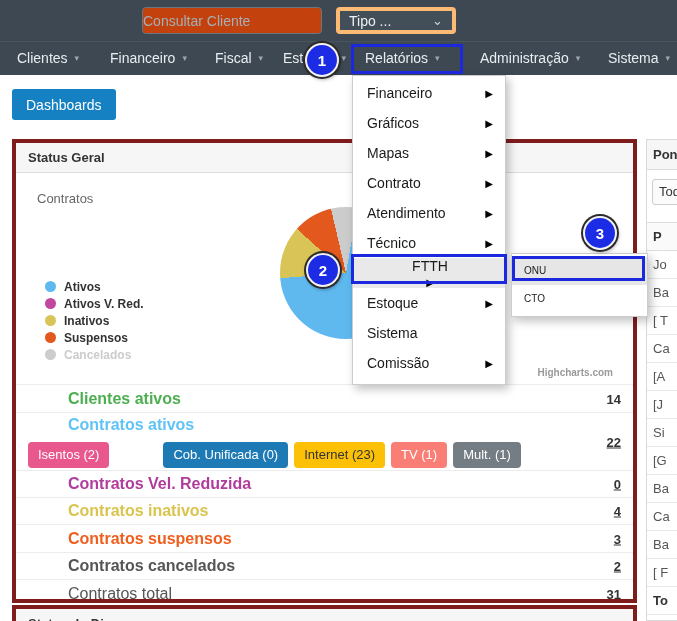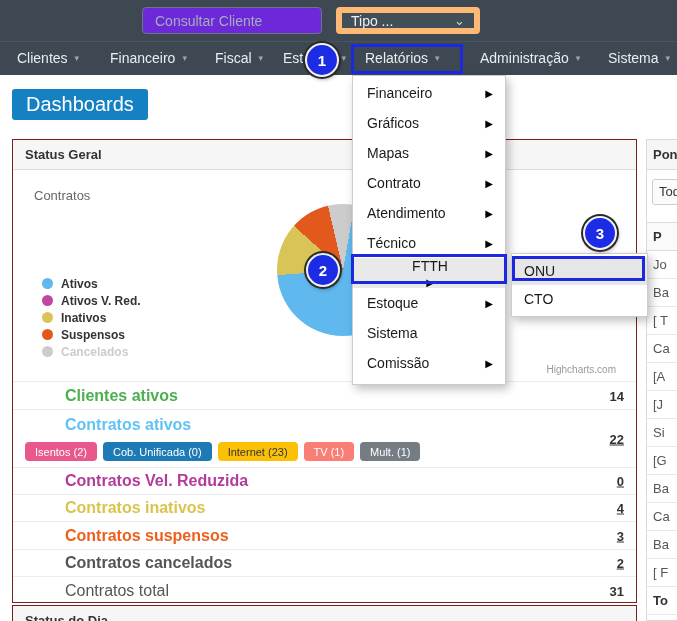--- a/index.html
+++ b/index.html
@@ -4,71 +4,71 @@
 <style>
   html,body{margin:0;padding:0;background:#fff;}
   .canvas{position:relative;width:677px;height:621px;overflow:hidden;background:#fff;
           font-family:"Liberation Sans",sans-serif;}
 
   
   .top-header{position:absolute;left:0;top:0;width:677px;height:41px;background:#3d4852;}
   .logo{position:absolute;left:18px;top:3px;width:90px;height:34px;color:#fff;
         font-weight:bold;font-size:29px;letter-spacing:-2px;line-height:34px;}
   .logo-sub{position:absolute;right:-4px;bottom:2px;font-size:8px;letter-spacing:1px;font-weight:bold;}
-  .search{position:absolute;left:142px;top:7px;width:180px;height:27px;background:#6d28d9;
-          border:1px solid #6b7680;border-radius:4px;color:#fff;padding:0 12px;font-size:14px;
+  .search{position:absolute;left:142px;top:7px;width:180px;height:27px;background:#c2410c;
+          border:1px solid #6b7680;border-radius:4px;color:#fff;padding:0 0;font-size:14px;
           box-sizing:border-box;font-family:inherit;outline:none;}
   .search::placeholder{color:#a5afb7;}
-  .type-select{position:absolute;left:336px;top:7px;width:144px;height:27px;border:6px solid #fdba74;
+  .type-select{position:absolute;left:336px;top:7px;width:120px;height:27px;border:4px solid #fdba74;
           border-radius:4px;color:#edf0f2;font-size:14px;display:flex;align-items:center;
           justify-content:space-between;padding:0 9px;box-sizing:border-box;cursor:pointer;background:#424e58;}
   .chev{font-size:13px;color:#cfd6db;line-height:10px;}
 
   
   .main-nav{position:absolute;left:0;top:41px;width:677px;height:34px;background:#3d4852;
             border-top:1px solid #48545e;box-sizing:border-box;}
   .nav-item{position:absolute;top:0;height:33px;line-height:33px;color:#e9edf0;font-size:14px;
             cursor:pointer;white-space:nowrap;}
   .caret{font-size:9px;color:#9aa5ad;margin-left:7px;vertical-align:2px;}
   .ni-0{left:17px}.ni-1{left:110px}.ni-2{left:215px}.ni-3{left:283px}
   .ni-4{left:365px}.ni-5{left:480px}.ni-6{left:608px}
 
   
   .dashboards{position:absolute;left:12px;top:89px;height:31px;padding:0 14px;background:#1581c3;
-              color:#fff;border:none;border-radius:3px;font-size:20px;font-family:inherit;cursor:pointer;}
-
-  
-  .panel{position:absolute;background:#fff;border:1px solid #7f1d1d;box-sizing:border-box;}
+              color:#fff;border:none;border-radius:3px;font-size:14px;font-family:inherit;cursor:pointer;}
+
+  
+  .panel{position:absolute;background:#fff;border:4px solid #7f1d1d;box-sizing:border-box;}
   .status-panel{left:12px;top:139px;width:625px;height:464px;}
   .day-panel{left:12px;top:605px;width:625px;height:40px;}
   .panel-header{height:29px;line-height:29px;background:#f6f6f6;border-bottom:1px solid #ddd;
                 font-size:13px;font-weight:bold;color:#333;padding-left:12px;}
 
   
   .chart{position:relative;height:211px;}
   .chart-title{position:absolute;left:21px;top:18px;font-size:13px;color:#666;}
   .legend{position:absolute;left:29px;top:105px;}
   .legend-item{display:flex;align-items:center;height:17px;font-size:12px;font-weight:bold;color:#333;cursor:pointer;}
   .legend-dot{width:11px;height:11px;border-radius:50%;margin-right:8px;flex:none;}
   .pie{position:absolute;left:264px;top:34px;width:132px;height:132px;border-radius:50%;cursor:pointer;}
-  .watermark{position:absolute;right:20px;bottom:6px;font-size:10px;color:#999;}
+  .watermark{position:absolute;right:20px;bottom:6px;font-size:10px;color:#999;font-weight:bold;}
 
   
   .stat-row{position:relative;border-top:1px solid #ececec;display:flex;align-items:center;
             padding:0 12px;box-sizing:border-box;}
   .stat-row.h1{height:28px}.stat-row.h2{height:27px}
   .stat-row.tall{height:58px;flex-direction:column;align-items:flex-start;justify-content:center;gap:8px;}
   .stat-label{font-size:16px;font-weight:bold;margin-left:40px;}
   .stat-label.plain{font-weight:normal;}
   .stat-value{position:absolute;right:12px;top:50%;transform:translateY(-50%);
               font-size:13px;color:#333;font-weight:bold;cursor:pointer;}
   .stat-value.u{text-decoration:underline;}
   .badges{display:flex;gap:6px;}
-  .badge{height:19px;display:flex;align-items:center;padding:0 10px;border-radius:4px;
-         font-size:11px;cursor:pointer;white-space:nowrap;}
+  .badge{height:26px;display:flex;align-items:center;padding:0 10px;border-radius:4px;
+         font-size:13px;cursor:pointer;white-space:nowrap;}
 
   
   .right-panel{position:absolute;left:646px;top:139px;width:200px;height:482px;background:#fff;
                border:1px solid #d9d9d9;box-sizing:border-box;}
   .rp-header{height:29px;line-height:29px;background:#f6f6f6;border-bottom:1px solid #ddd;
              font-size:13px;font-weight:bold;color:#333;padding-left:6px;}
   .rp-filter{margin:9px 6px 0 5px;height:26px;border:1px solid #ccc;border-radius:3px;background:#fbfbfb;
              font-size:13px;color:#333;padding:0 6px;line-height:24px;width:130px;box-sizing:border-box;cursor:pointer;}
   .rp-table{margin-top:17px;border-top:1px solid #ddd;}
   .rp-col-header{height:27px;line-height:27px;font-weight:bold;font-size:13px;color:#333;
@@ -80,21 +80,21 @@
   
   .menu{position:absolute;left:352px;top:75px;width:154px;background:#fff;border:1px solid #ccc;
         box-shadow:3px 4px 9px rgba(0,0,0,.25);padding:2px 0 6px 0;z-index:20;box-sizing:border-box;}
   .menu-item{height:30px;display:flex;align-items:center;justify-content:space-between;
              padding:0 12px 0 14px;font-size:14px;color:#1a1a1a;cursor:pointer;}
   .menu-item.hl{background:#e9e9e9;flex-direction:column;}
   .arrow{font-size:10px;color:#000;flex:none;}
 
   .submenu{position:absolute;left:511px;top:253px;width:137px;background:#fff;border:1px solid #ccc;
            box-shadow:3px 4px 9px rgba(0,0,0,.25);padding:3px 0;z-index:21;box-sizing:border-box;}
-  .submenu-item{height:28px;line-height:28px;padding-left:12px;font-size:14px;color:#1a1a1a;cursor:pointer;}
+  .submenu-item{height:28px;line-height:28px;padding-left:12px;font-size:10px;color:#1a1a1a;cursor:pointer;}
   .submenu-item.hl{background:#e6e6e6;}
 
   
   .ann-box{position:absolute;border:3px solid #1c28dd;z-index:30;pointer-events:none;box-sizing:border-box;}
   .box-1{left:351px;top:44px;width:112px;height:30px;}
   .box-2{left:351px;top:254px;width:156px;height:30px;}
   .box-3{left:512px;top:256px;width:133px;height:25px;}
   .ann-circle{position:absolute;width:30px;height:30px;border-radius:50%;background:#1c2ce4;
               border:2px solid #f2f2f2;box-shadow:0 0 0 2px #2a2a2a,1px 2px 4px rgba(0,0,0,.4);
               color:#fff;font-size:15px;font-weight:bold;display:flex;align-items:center;
@@ -172,21 +172,21 @@
     </div>
 
     <div class="stat-row h1">
       <span class="stat-label" style="color: rgb(76, 175, 80);">Clientes ativos</span>
       <span class="stat-value">14</span>
     </div>
     <div class="stat-row tall">
       <span class="stat-label" style="color: rgb(95, 195, 245);">Contratos ativos</span>
       <div class="badges">
         <span class="badge" style="background: rgb(232, 88, 140); color: rgb(255, 255, 255);">Isentos (2)</span>
-        <span class="badge" style="background: rgb(29, 122, 181); color: rgb(255, 255, 255);">Cob. Unificada (0)</span>
+        <span class="badge" style="background: rgb(29, 122, 181); color: rgb(255, 255, 255); margin-left: 48px;">Cob. Unificada (0)</span>
         <span class="badge" style="background: rgb(252, 193, 7); color: rgb(51, 51, 51);">Internet (23)</span>
         <span class="badge" style="background: rgb(248, 126, 118); color: rgb(255, 255, 255);">TV (1)</span>
         <span class="badge" style="background: rgb(116, 124, 132); color: rgb(255, 255, 255);">Mult. (1)</span>
       </div>
       <span class="stat-value u">22</span>
     </div>
     <div class="stat-row h2">
       <span class="stat-label" style="color: rgb(177, 60, 155);">Contratos Vel. Reduzida</span>
       <span class="stat-value u">0</span>
     </div>

